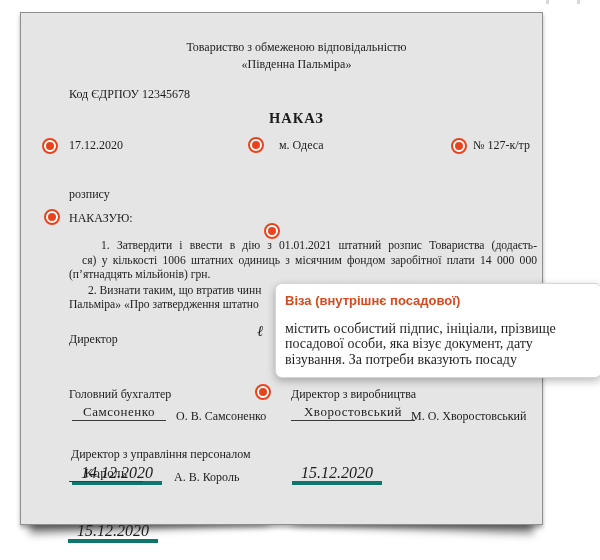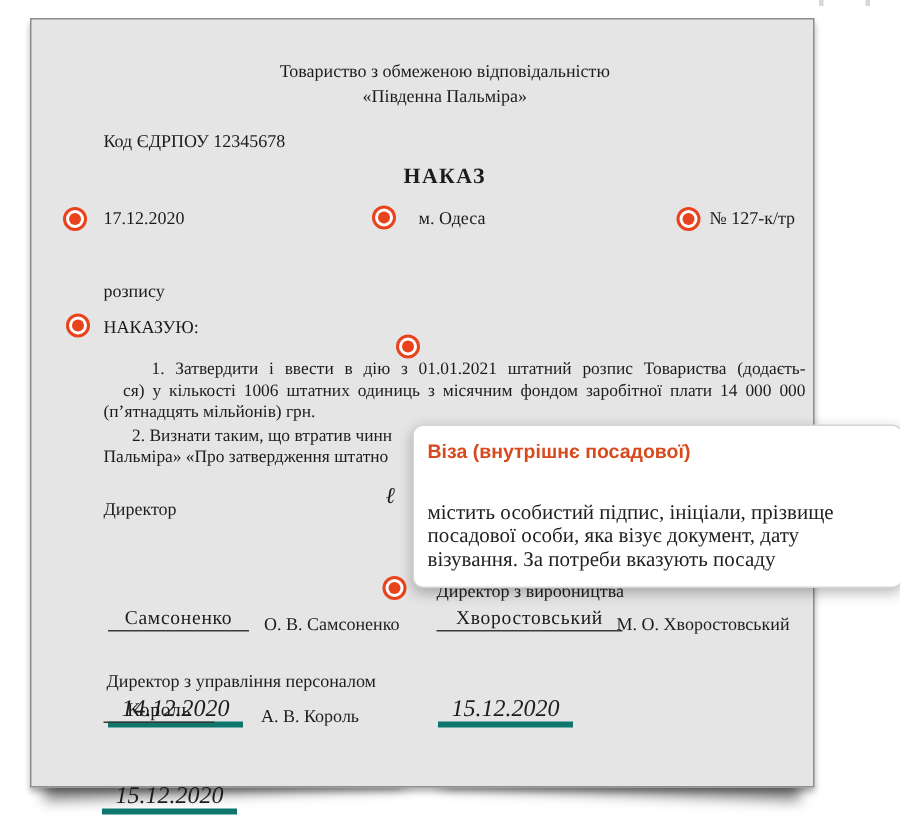--- a/index.html
+++ b/index.html
@@ -54,21 +54,21 @@
 
   
   .tooltip {
     position:absolute; left:275px; top:283px; width:327px; min-height:93px;
     box-sizing:border-box; padding:9px 12px 10px 9px;
     background:#ffffff; border:1px solid #d6d6d6; border-radius:7px;
     box-shadow:0 3px 9px rgba(0,0,0,0.28); z-index:20;
   }
   .tooltip-title { font-family:"Liberation Sans", sans-serif; font-weight:bold;
                    font-size:13px; color:var(--tooltip-title); }
-  .tooltip-body { margin-top:27px; font-size:14px; line-height:15.3px; color:#1f1f1f; }
+  .tooltip-body { margin-top:13px; font-size:14px; line-height:15.3px; color:#1f1f1f; }
 </style>
 </head>
 <body>
 
 <div>
 
   <div class="artifact a1"></div>
   <div class="artifact a2"></div>
 
   <div class="page">
@@ -96,20 +96,21 @@
     <div class="t just indent" style="top:226px">1. Затвердити і ввести в дію з 01.01.2021 штатний розпис Товариства (додаєть-</div>
     <div class="t just" style="top:241px">ся) у кількості 1006 штатних одиниць з місячним фондом заробітної плати 14 000 000</div>
     <div class="t pline" style="left:48px; top:255px">(п’ятнадцять мільйонів) грн.</div>
 
     <div class="t pline indent" style="left:48px; top:271px">2. Визнати таким, що втратив чинн</div>
     <div class="t pline" style="left:48px; top:285px">Пальміра» «Про затвердження штатно</div>
 
     <div class="t" style="left:48px; top:319px">Директор</div>
     <div class="t partial-sign" style="left:236px; top:311px">ℓ</div>
 
+    <div class="t" style="left:48px; top:374px">Головний бухгалтер</div>
     <div class="t" style="left:51px; top:392px">
       <span class="sig" style="min-width:80px">Самсоненко</span>
     </div>
     <div class="t" style="left:155px; top:396px">О. В. Самсоненко</div>
     <div class="t" style="left:51px; top:413px">
       <span class="sigdate">14.12.2020</span>
     </div>
 
     <div class="marker m6"></div>
     <div class="t" style="left:270px; top:374px">Директор з виробництва</div>

